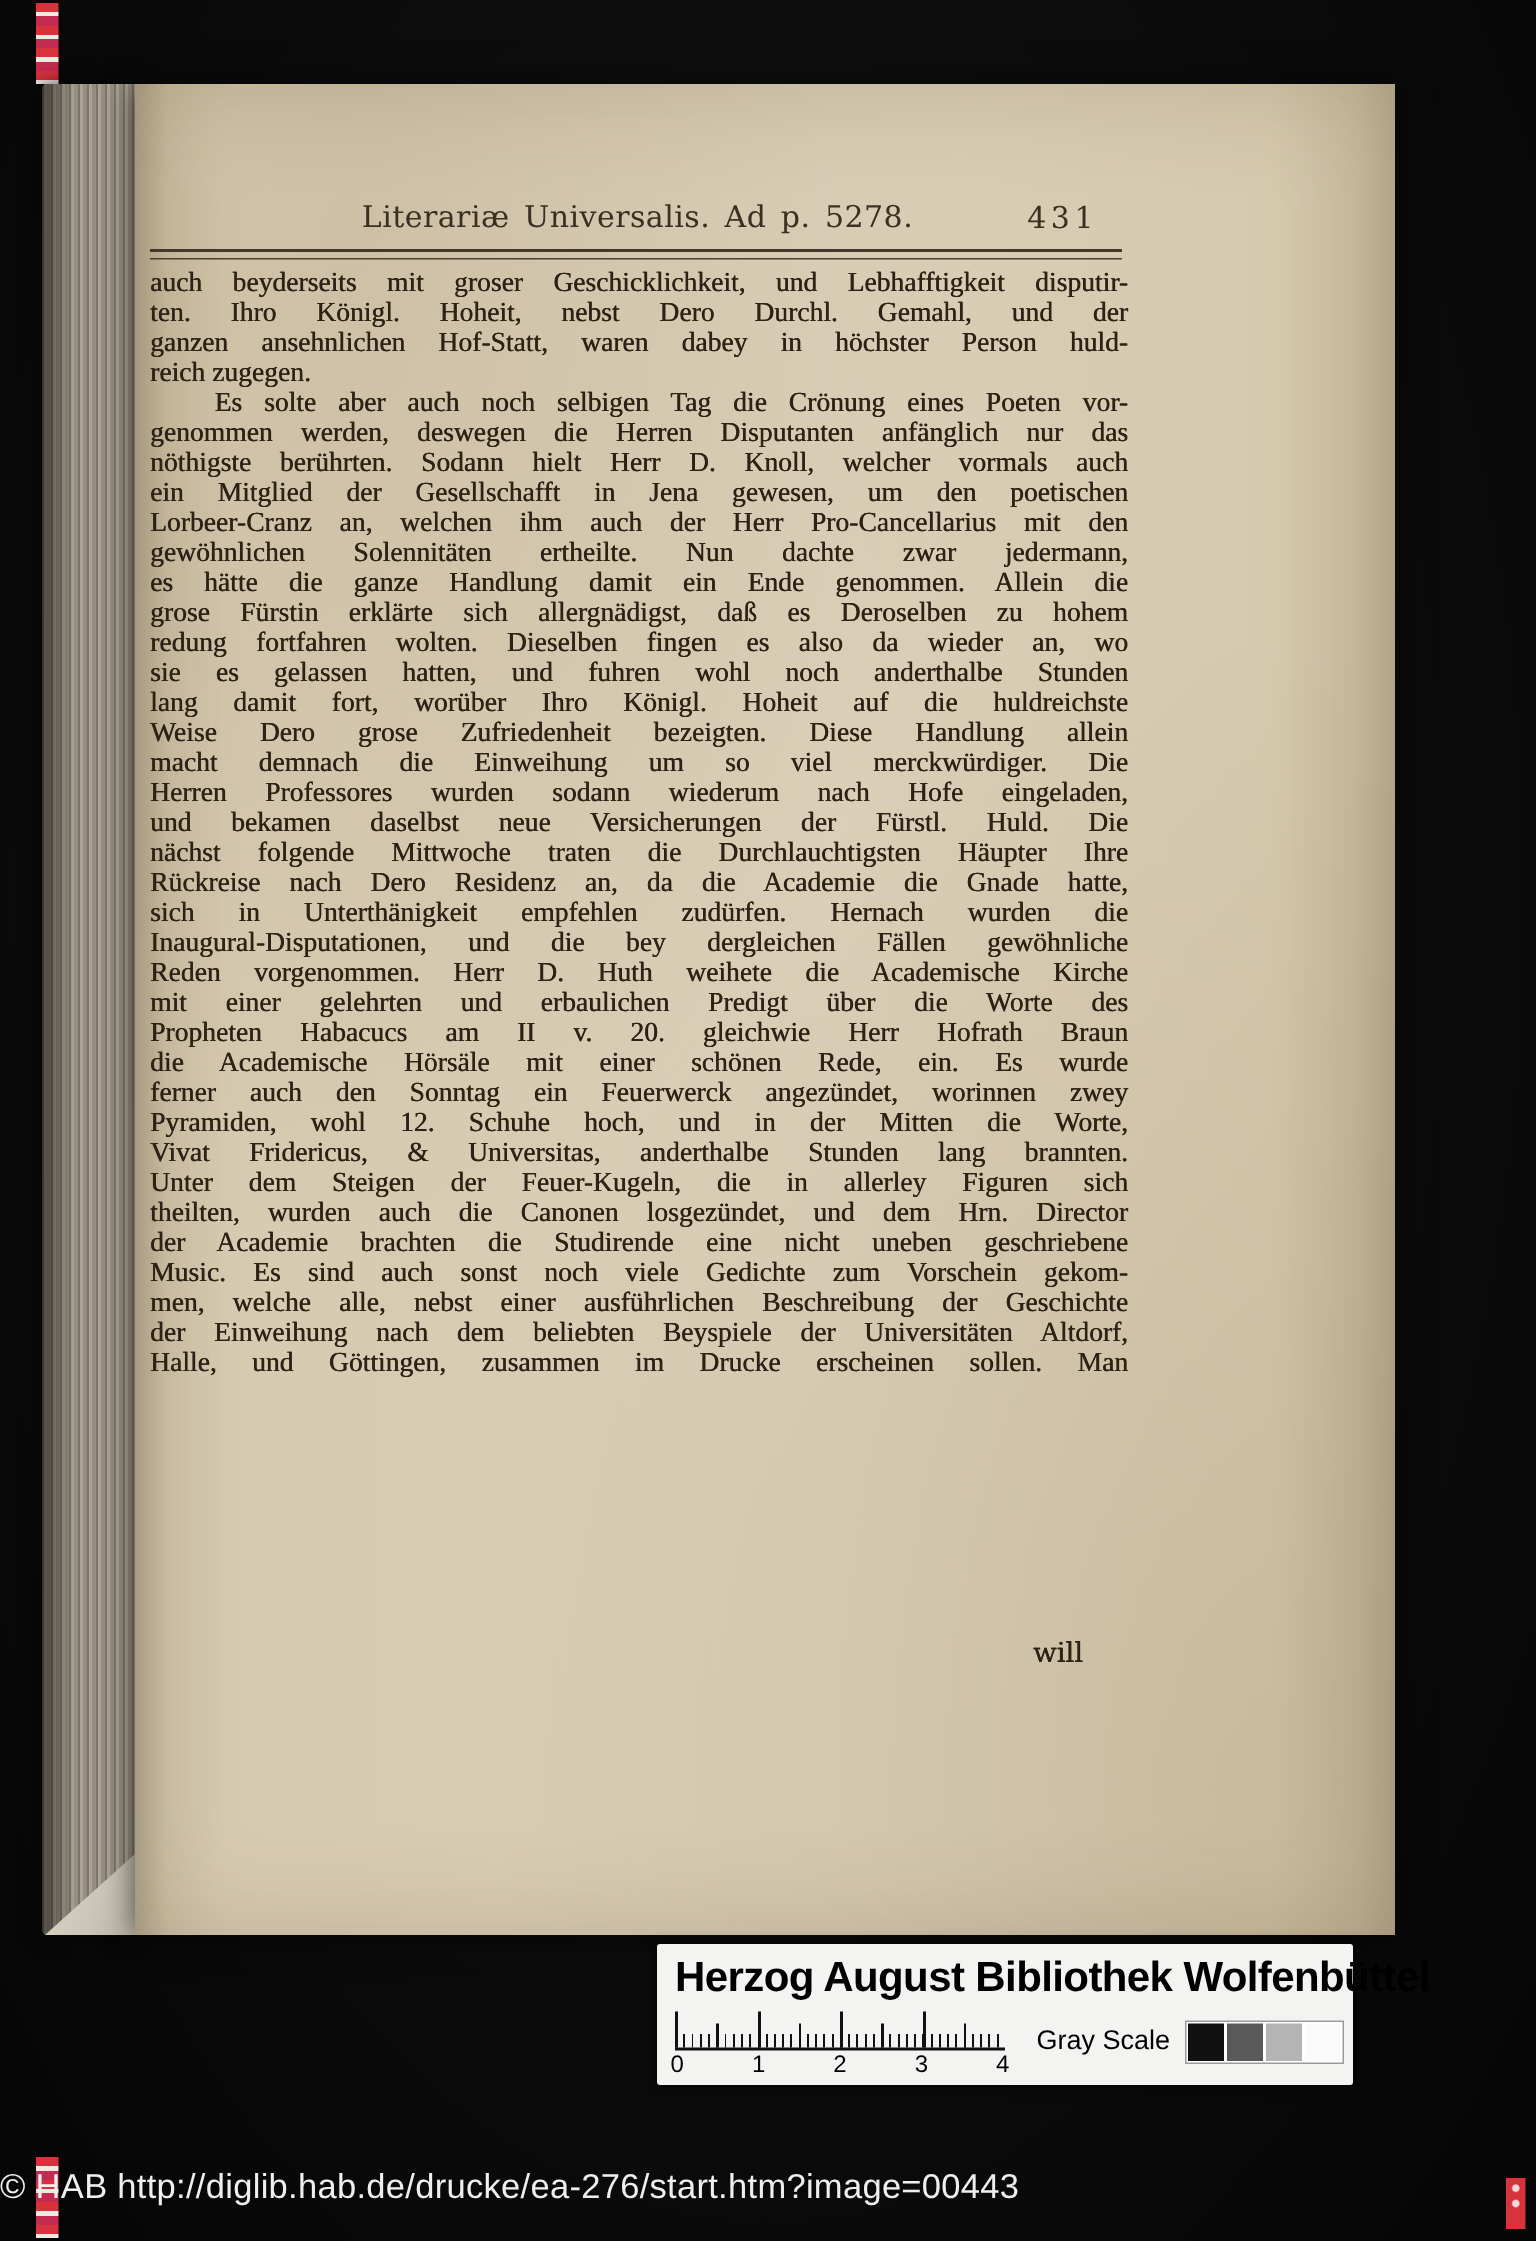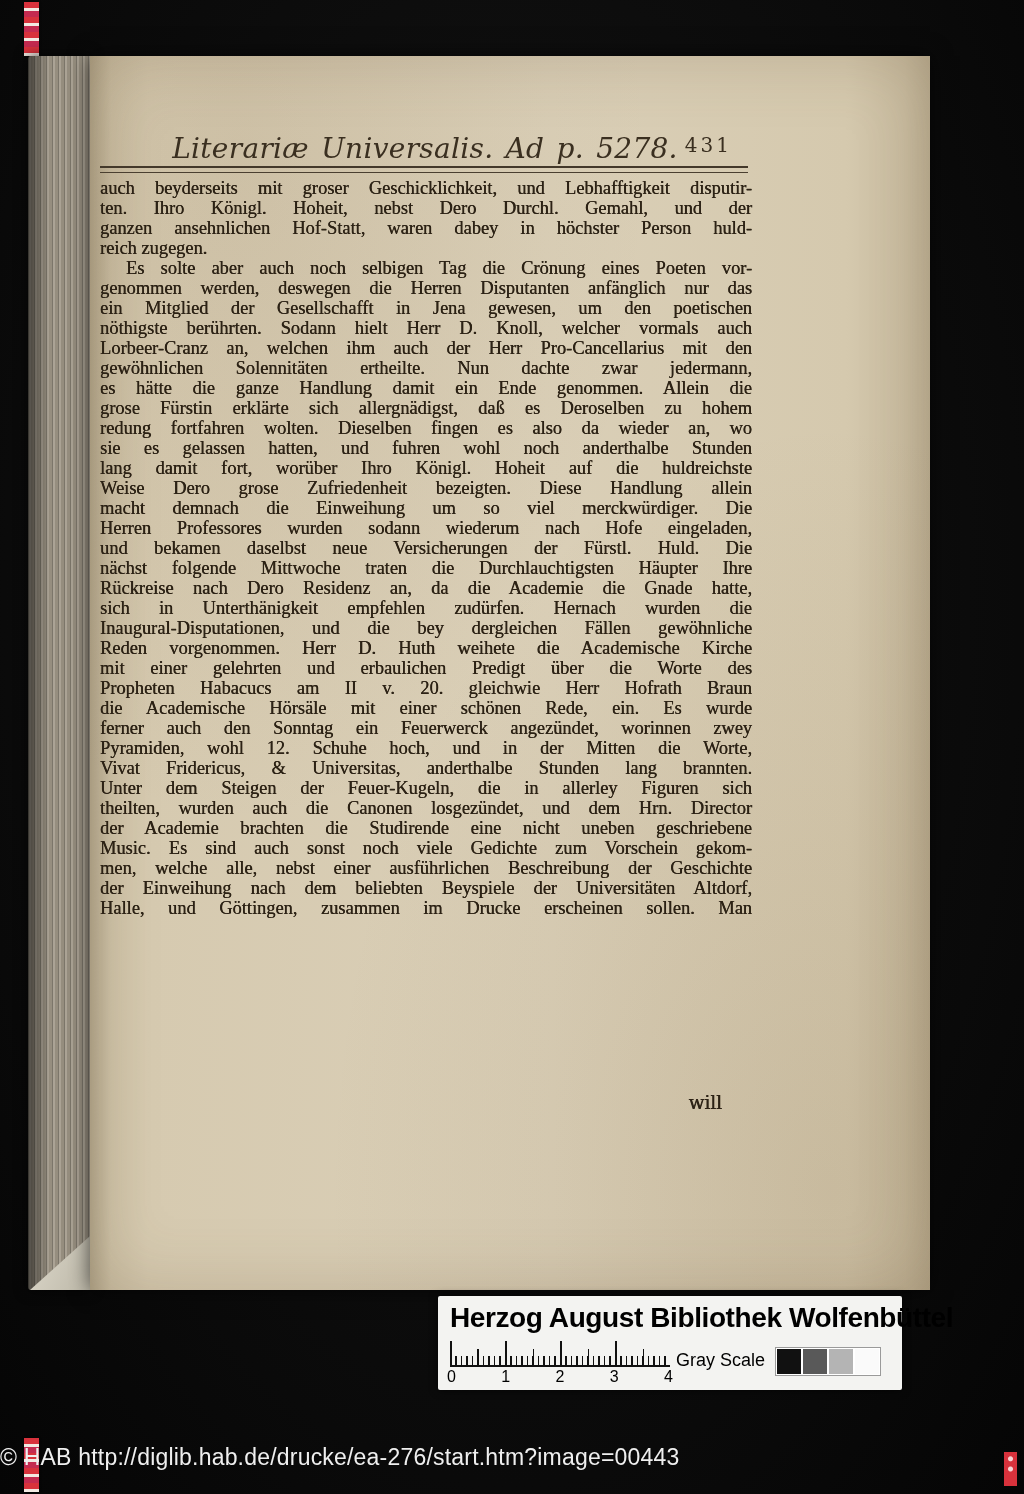--- a/index.html
+++ b/index.html
@@ -41,39 +41,39 @@
     background:
       radial-gradient(ellipse at 18% 8%, rgba(120,95,60,.10), transparent 42%),
       radial-gradient(ellipse at 88% 92%, rgba(120,95,60,.14), transparent 48%),
       linear-gradient(90deg,#b3a78c 0%,#cec2a7 2.5%,#d6cab0 7%,#dacfb7 55%,#d5c9ae 90%,#c9bca0 97%,#bdb094 100%);
     box-shadow:0 0 20px rgba(0,0,0,.65), inset 0 0 70px rgba(95,75,45,.22);
     color:#2c2215;
   }
   .page-header{position:absolute;left:10px;top:76px;width:650px;height:28px;}
   .running-title{
     display:block;text-align:center;
-    font-family:"DejaVu Serif",serif;font-style:italic;font-size:28px;
+    font-family:"DejaVu Serif",serif;font-size:20px;
     color:#3a2f20;word-spacing:3px;letter-spacing:.3px;
   }
   .page-number{
     position:absolute;right:18px;top:1px;
     font-family:"DejaVu Serif",serif;font-size:20px;color:#3a2f20;letter-spacing:3px;
   }
   .double-rule{
     position:absolute;left:10px;top:110px;width:648px;height:4px;
     border-top:2.5px solid #43382a;border-bottom:1.5px solid #4a3f30;
   }
 
   .body-text{
     position:absolute;left:10px;top:122px;width:652px;
     font-family:Liberation Serif, serif;font-size:18.4px;line-height:20px;
     color:#2c2215;text-shadow:.3px 0 0 currentColor;
   }
   .line{text-align:justify;text-align-last:justify;white-space:normal;}
-  .line.indent{text-indent:26px;}
+  .line.indent{text-indent:26px;margin-left:17px;}
   .line.short{text-align-last:left;}
 
   .catchword{
     position:absolute;left:10px;top:1036px;width:652px;
     text-align:right;padding-right:30px;box-sizing:border-box;
     font-family:"DejaVu Serif",serif;font-size:18.4px;color:#2c2215;
     text-shadow:.3px 0 0 currentColor;
   }
 
   
@@ -95,21 +95,21 @@
       repeating-linear-gradient(90deg,#111 0 1.5px,transparent 1.5px 27.5px),
       repeating-linear-gradient(90deg,#111 0 2px,transparent 2px 55px);
     background-size:100% 9px,100% 16px,100% 24px;
     background-position:bottom left,bottom left,bottom left;
     background-repeat:repeat-x;
   }
   .ruler-numbers{
     width:226px;margin-left:-3px;display:flex;justify-content:space-between;
     font-size:16px;color:#000;margin-top:1px;
   }
-  .scale-label{margin-left:4px;margin-top:9px;font-size:18px;color:#000;white-space:nowrap;}
+  .scale-label{margin-left:19px;margin-top:9px;font-size:18px;color:#000;white-space:nowrap;}
   .patches{
     margin-left:10px;margin-top:6px;display:flex;gap:2px;
     border:1px solid #9a9a9a;background:#fff;padding:1px;
   }
   .patch{width:24px;height:25px;}
 
   
   .caption{
     position:absolute;left:0;right:0;top:1444px;text-align:left;
     font-size:23px;color:#efefef;letter-spacing:.2px;
@@ -134,22 +134,22 @@
     </div>
     <div class="double-rule"></div>
 
     <div class="body-text">
         <div class="line">auch beyderseits mit groser Geschicklichkeit, und Lebhafftigkeit disputir-</div>
         <div class="line">ten. Ihro Königl. Hoheit, nebst Dero Durchl. Gemahl, und der</div>
         <div class="line">ganzen ansehnlichen Hof-Statt, waren dabey in höchster Person huld-</div>
         <div class="line short">reich zugegen.</div>
         <div class="line indent">Es solte aber auch noch selbigen Tag die Crönung eines Poeten vor-</div>
         <div class="line">genommen werden, deswegen die Herren Disputanten anfänglich nur das</div>
+        <div class="line">nöthigste berührten. Sodann hielt Herr D. Knoll, welcher vormals auch</div>
         <div class="line">ein Mitglied der Gesellschafft in Jena gewesen, um den poetischen</div>
-        <div class="line">nöthigste berührten. Sodann hielt Herr D. Knoll, welcher vormals auch</div>
         <div class="line">Lorbeer-Cranz an, welchen ihm auch der Herr Pro-Cancellarius mit den</div>
         <div class="line">gewöhnlichen Solennitäten ertheilte. Nun dachte zwar jedermann,</div>
         <div class="line">es hätte die ganze Handlung damit ein Ende genommen. Allein die</div>
         <div class="line">grose Fürstin erklärte sich allergnädigst, daß es Deroselben zu hohem</div>
         <div class="line">redung fortfahren wolten. Dieselben fingen es also da wieder an, wo</div>
         <div class="line">sie es gelassen hatten, und fuhren wohl noch anderthalbe Stunden</div>
         <div class="line">lang damit fort, worüber Ihro Königl. Hoheit auf die huldreichste</div>
         <div class="line">Weise Dero grose Zufriedenheit bezeigten. Diese Handlung allein</div>
         <div class="line">macht demnach die Einweihung um so viel merckwürdiger. Die</div>
         <div class="line">Herren Professores wurden sodann wiederum nach Hofe eingeladen,</div>

